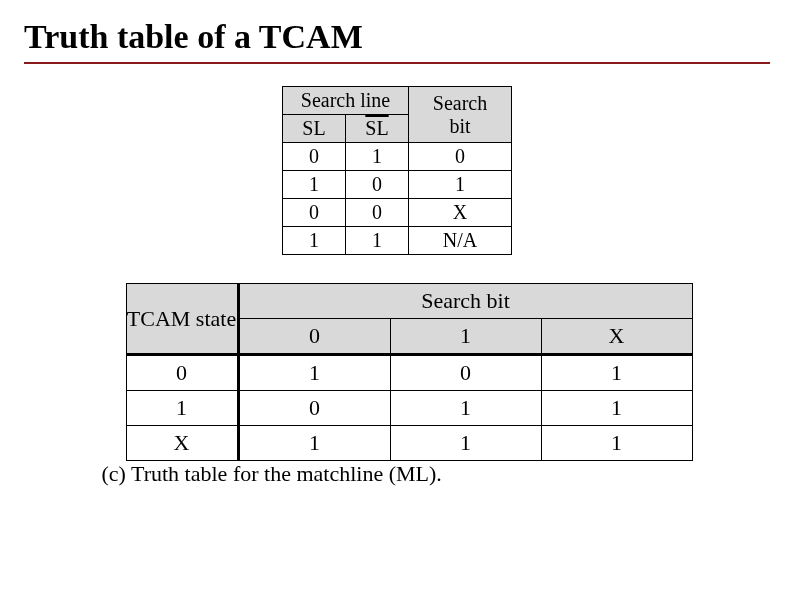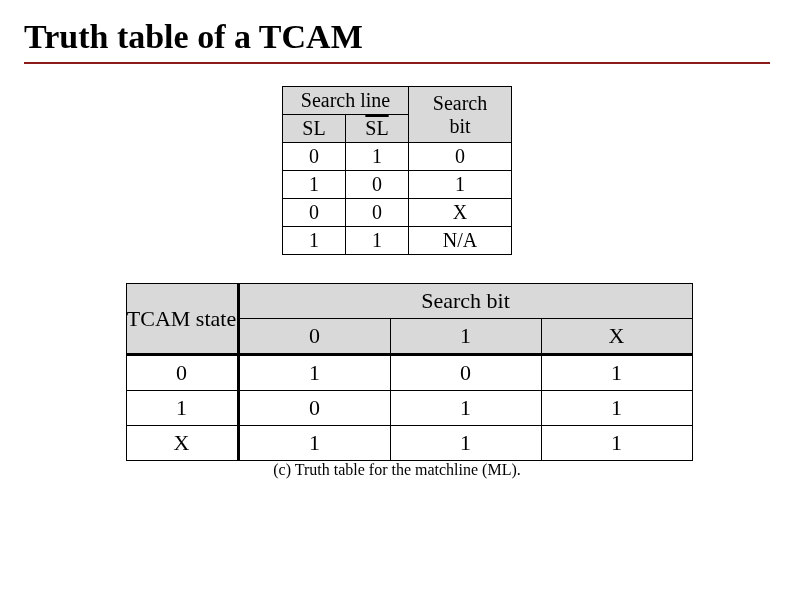--- a/index.html
+++ b/index.html
@@ -64,22 +64,21 @@
   .table2 th {
     background: #d9d9d9;
   }
   .table2 .state-col { width: 110px; border-right: 3px solid #000; }
   .table2 .sb-col { width: 150px; }
   .table2 .top-row th { border-bottom: 1px solid #000; }
   .table2 .header-separator th { border-bottom: 3px solid #000; }
   .table2 td.state-col { border-right: 3px solid #000; }
 
   .caption {
-    font-size: 16px;
-    text-align: center;
+    font-size: 22px;
   }
 </style>
 </head>
 <body>
 
 <div class="slide">
   <h1 class="title">Truth table of a TCAM</h1>
   <hr class="rule">
 
   <div class="tables">

